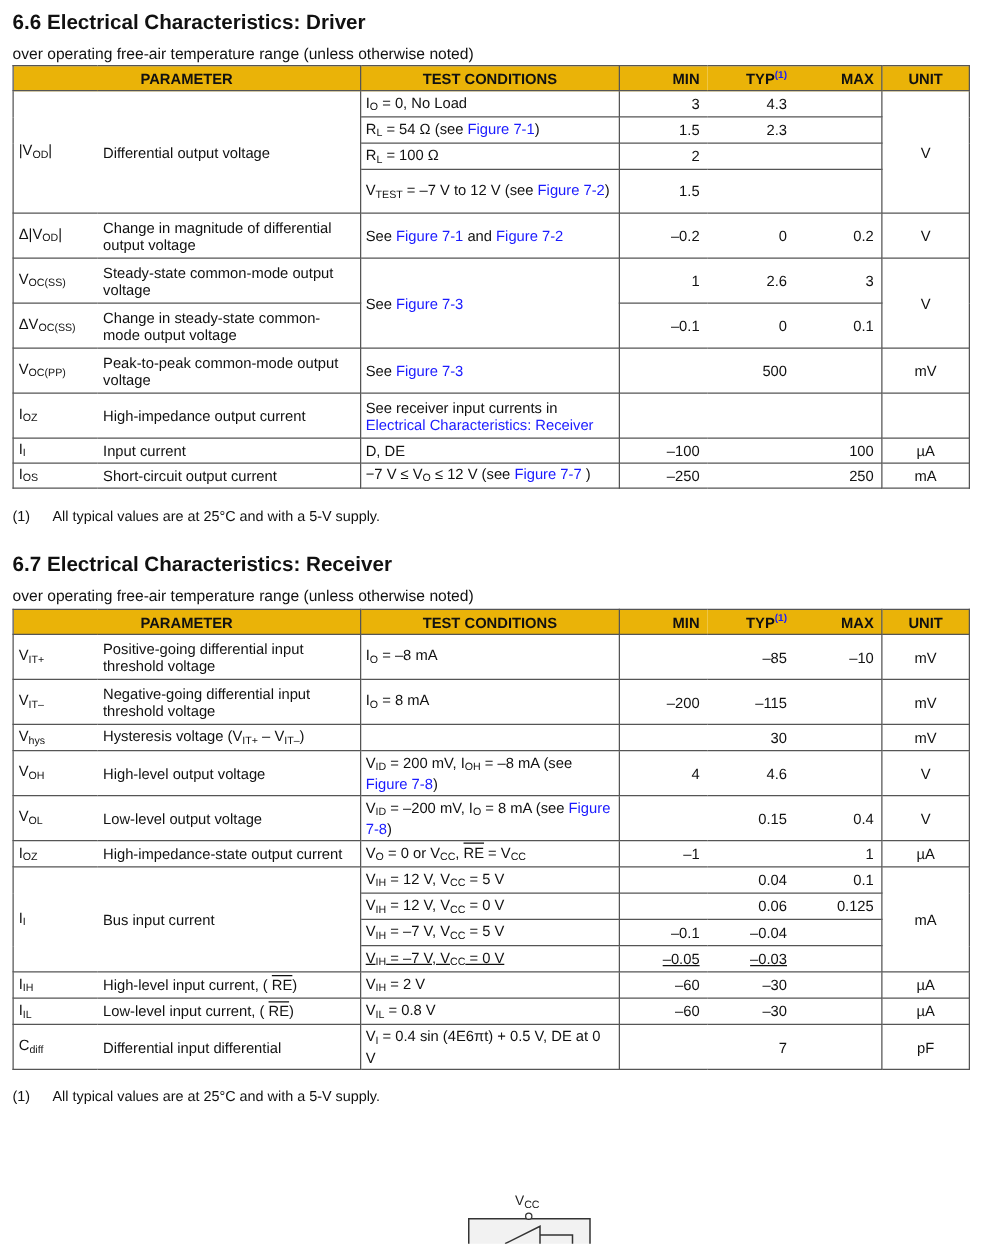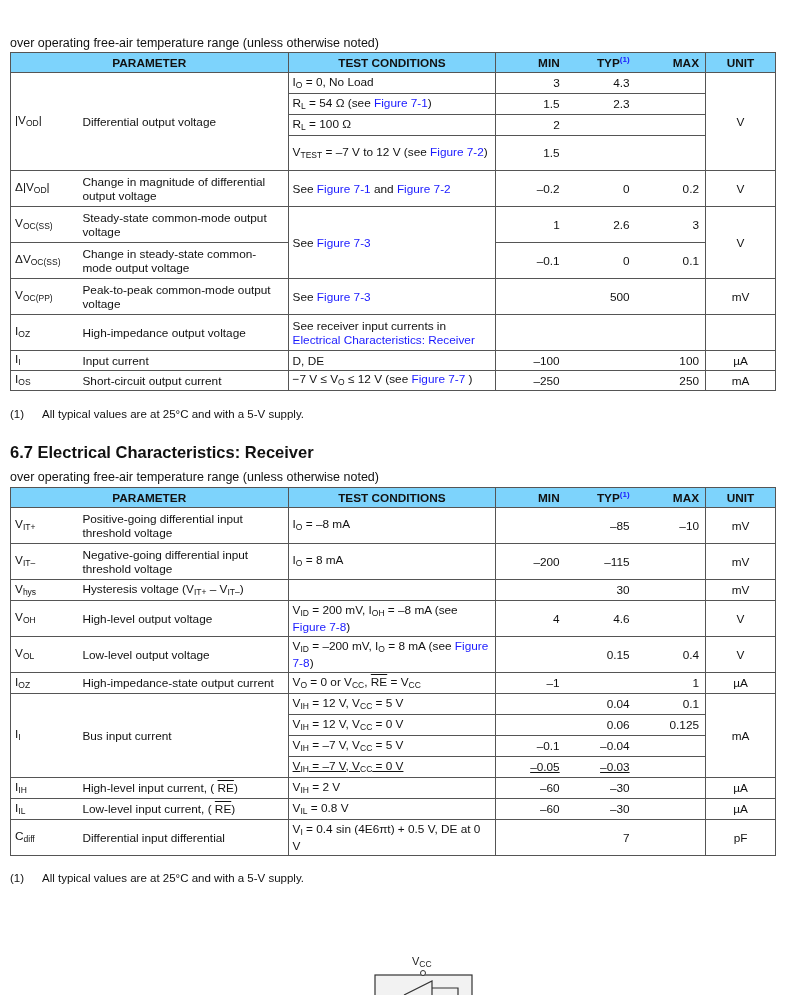--- a/index.html
+++ b/index.html
@@ -1,21 +1,21 @@
 <!DOCTYPE html>
 <html><head>
 <meta charset="utf-8">
 <style>
   * { box-sizing: border-box; }
   body { margin: 0; background: #ffffff; width: 790px; height: 995px; overflow: hidden; font-family: "Liberation Sans", sans-serif; color: #111; }
   .page { position: relative; width: 790px; height: 995px; }
   h2 { margin: 0; font-size: 16.5px; font-weight: bold; color: #111; position: absolute; left: 10px; }
   .subtitle { position: absolute; left: 10px; font-size: 12.5px; color: #111; }
   table { position: absolute; left: 10px; width: 766px; border-collapse: collapse; font-size: 11.8px; }
-  th { background: #7dd3fc; font-weight: bold; font-size: 11.8px; height: 20px; border: 1.5px solid #555; padding: 0 6px; }
+  th { background: #eab308; font-weight: bold; font-size: 11.8px; height: 20px; border: 1.5px solid #555; padding: 0 6px; }
   td { border: 1px solid #555; padding: 1px 4px; line-height: 14px; vertical-align: middle; }
   td.sym { width: 68px; border-right: none; }
   td.desc { width: 210px; border-left: none; }
   td.cond { width: 208px; }
   td.num { width: 70px; text-align: right; padding-right: 6px; border-left: none; border-right: none; }
   td.num.first { border-left: 1px solid #555; }
   td.num.last { border-right: 1.5px solid #555; }
   td.unit { width: 70px; text-align: center; }
   th.num { text-align: right; border-left: none; border-right: none; padding-right: 6px; }
   th.num.first { border-left: 1.5px solid #555; }
@@ -26,20 +26,21 @@
   .ovl { text-decoration: overline; }
   .note { position: absolute; left: 10px; font-size: 11.5px; }
   .note span.n { display: inline-block; width: 32px; }
   .diagram { position: absolute; left: 374px; top: 955px; }
 </style>
 </head>
 <body>
 
 <div class="page">
 
+  <h2 style="top:9px;">6.6 Electrical Characteristics: Driver</h2>
   <div class="subtitle" style="top:36px;">over operating free-air temperature range (unless otherwise noted)</div>
 
   <table style="top:52px;">
     <tbody>
         <tr>
       <th colspan="2">PARAMETER</th>
       <th>TEST CONDITIONS</th>
       <th class="num first">MIN</th>
       <th class="num"><span>TYP</span><span class="sup">(1)</span></th>
       <th class="num last">MAX</th>
@@ -106,21 +107,21 @@
       <td class="desc">Peak-to-peak common-mode output voltage</td>
       <td class="cond">See <span class="link">Figure 7-3</span></td>
       <td class="num first"></td>
       <td class="num">500</td>
       <td class="num last"></td>
       <td class="unit">mV</td>
     </tr>
 
     <tr style="height:36px;">
       <td class="sym">I<sub>OZ</sub></td>
-      <td class="desc">High-impedance output voltage</td>
+      <td class="desc">High-impedance output current</td>
       <td class="cond">See receiver input currents in <span class="link">Electrical Characteristics: Receiver</span></td>
       <td class="num first"></td>
       <td class="num"></td>
       <td class="num last"></td>
       <td class="unit"></td>
     </tr>
 
     <tr style="height:20px;">
       <td class="sym">I<sub>I</sub></td>
       <td class="desc">Input current</td>

